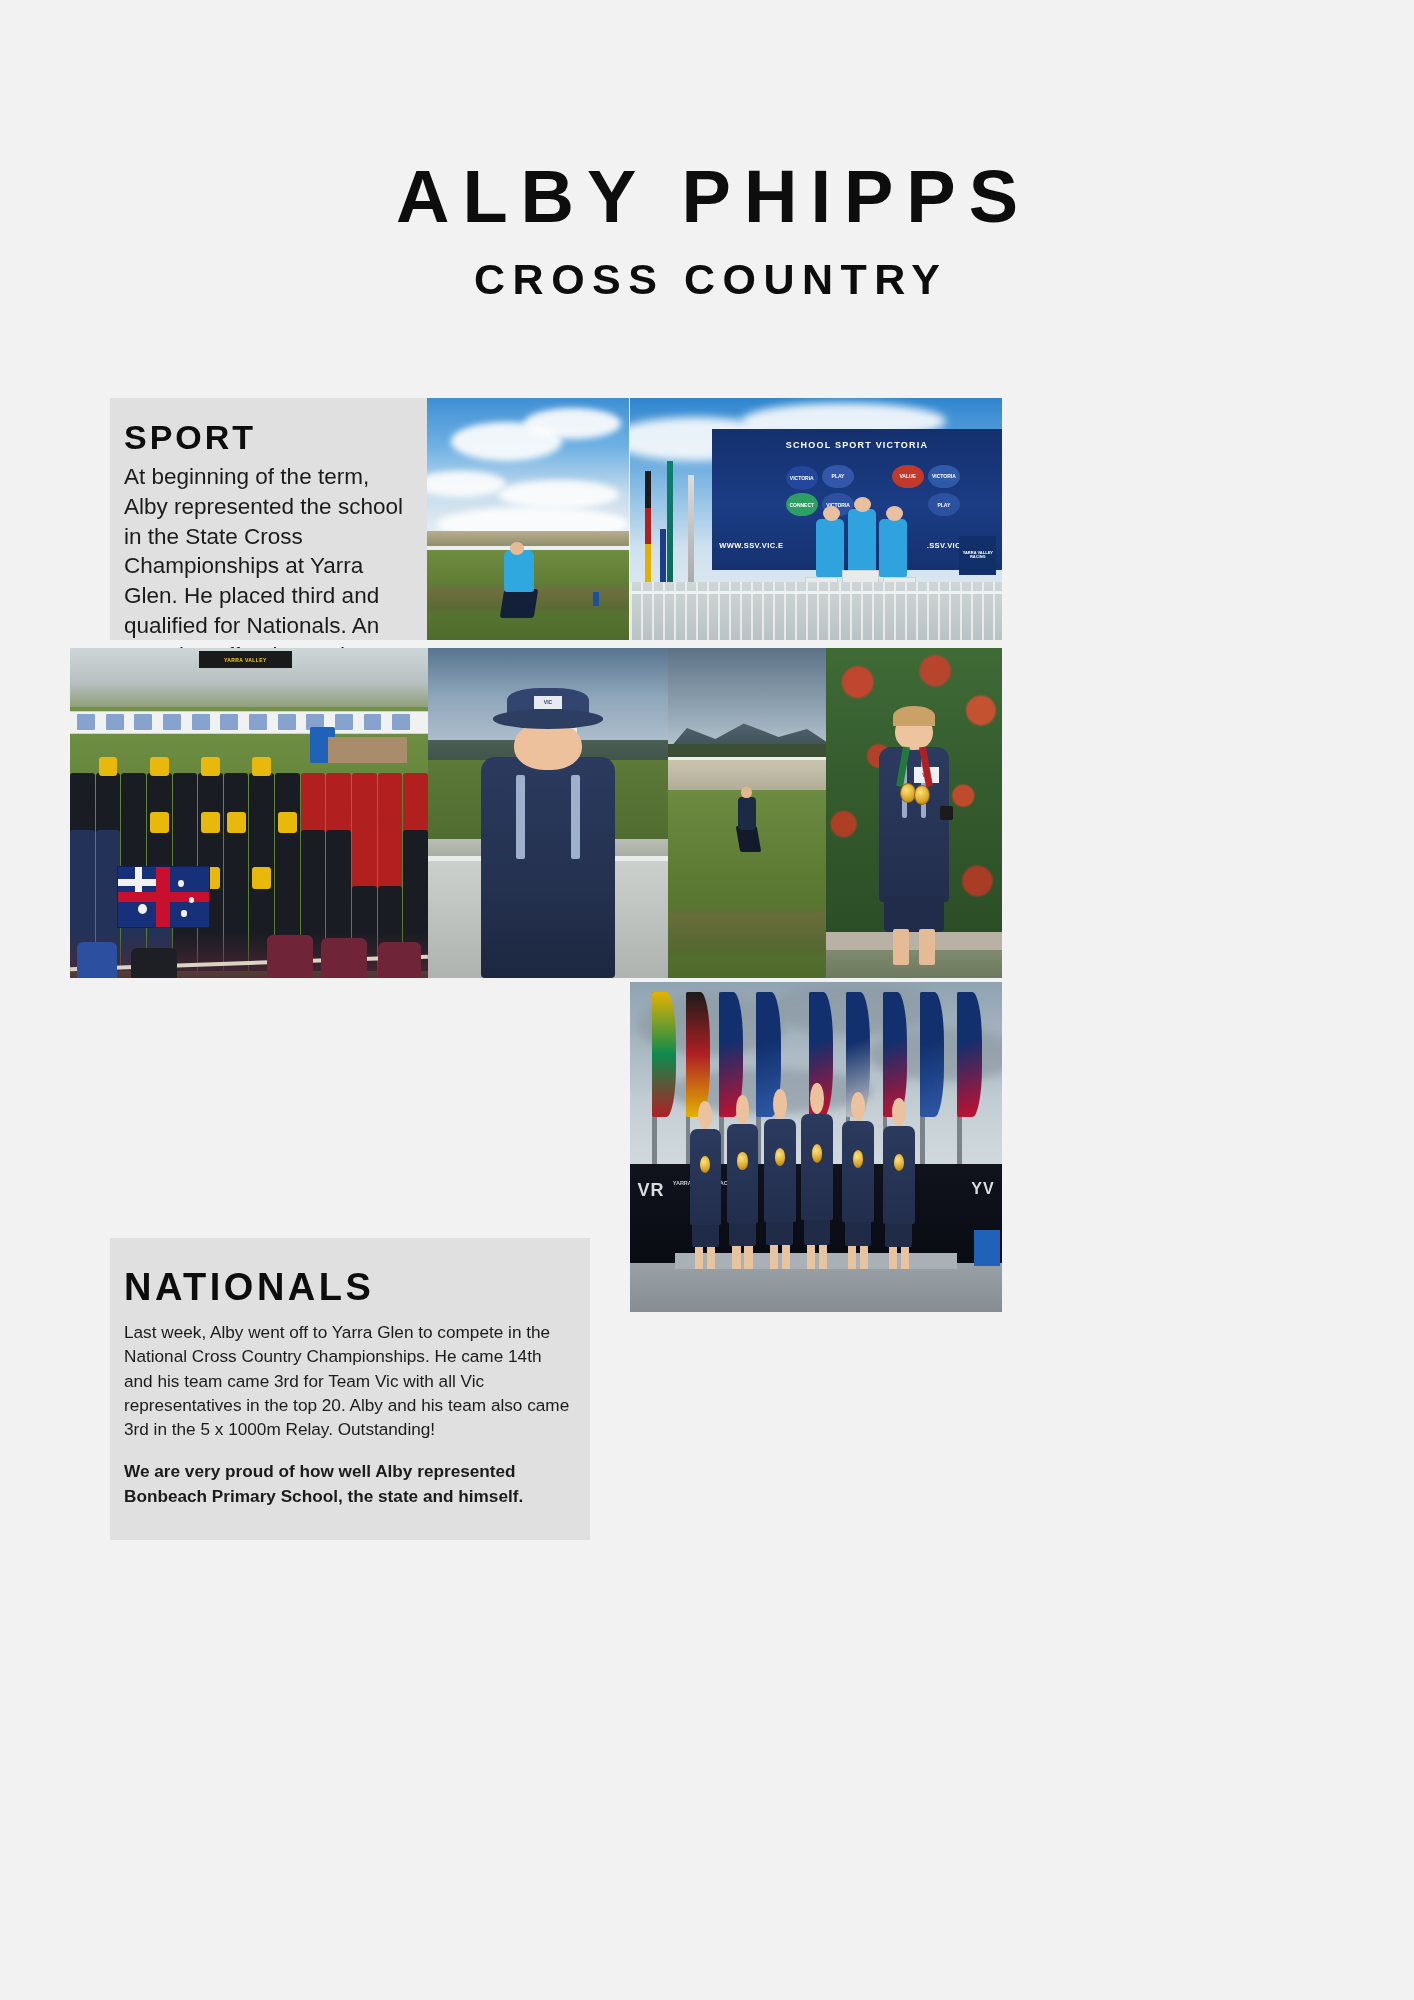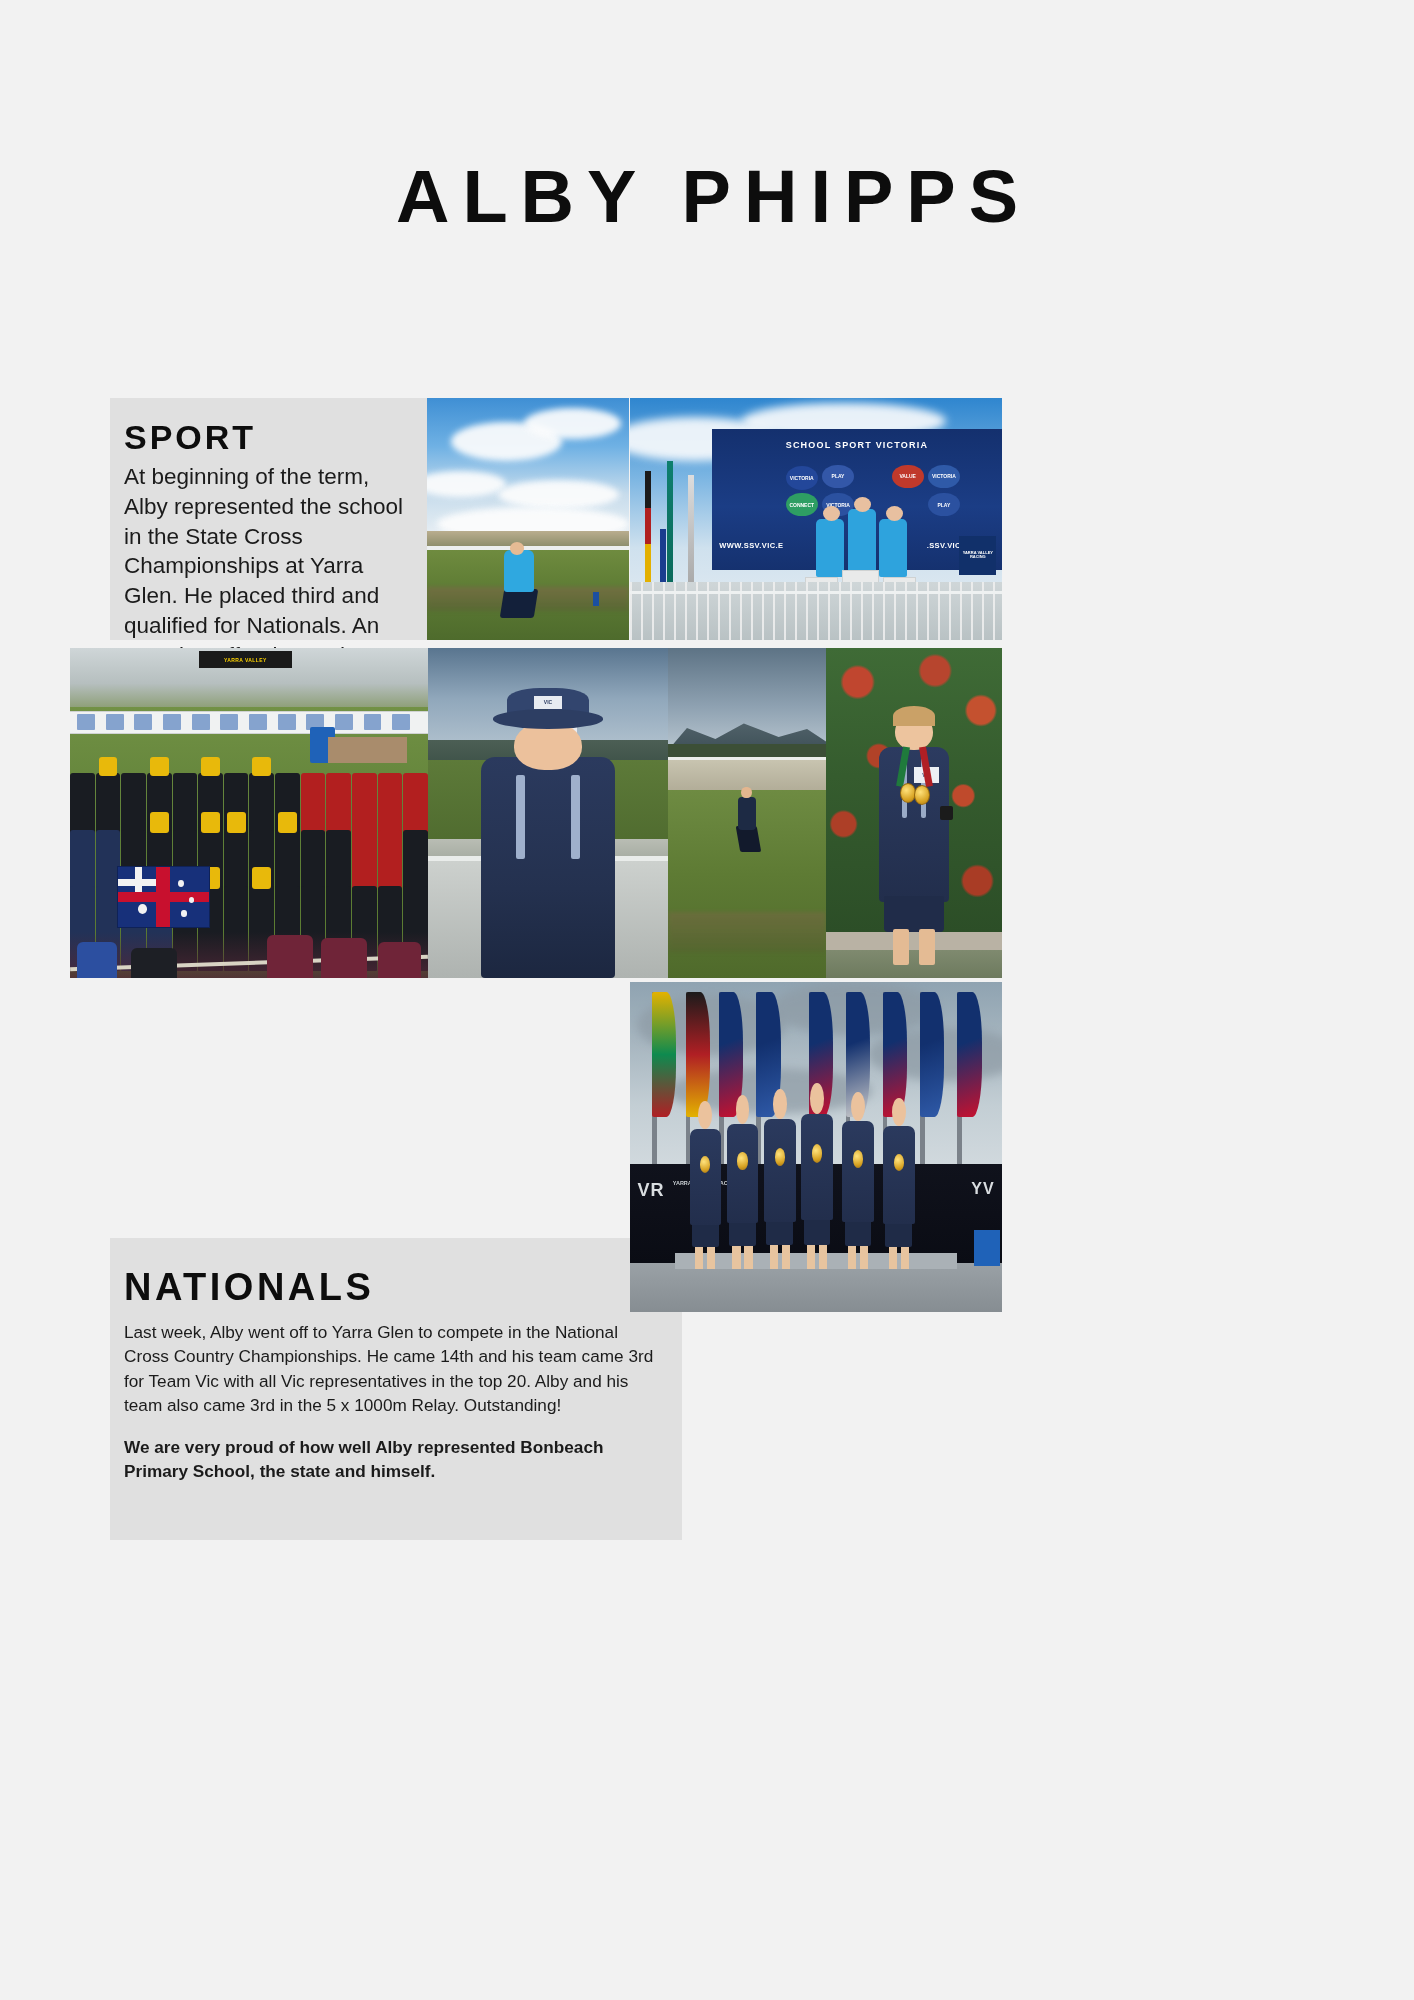--- a/index.html
+++ b/index.html
@@ -78,21 +78,21 @@
   #state-card .card-heading { font-size: 34px; line-height: 1.05; }
   #state-card .card-body {
     margin-top: 6px;
     font-size: 22.5px;
     line-height: 1.33;
   }
   #nat-block {
     position: absolute;
     left: 110px;
     top: 1238px;
-    width: 572px;
+    width: 480px;
     height: 302px;
     background: #e0e0e0;
     padding: 30px 18px 0 14px;
   }
   #nat-block .card-heading { font-size: 38px; line-height: 1.0; letter-spacing: 3.5px; }
   #nat-block .card-body {
     margin-top: 14px;
     font-size: 17.2px;
     line-height: 1.41;
   }
@@ -599,20 +599,21 @@
     background:#1f62b8;
   }
 </style>
 </head>
 <body>
 
 <div class="poster">
 
   <div class="header">
     <div class="title">ALBY PHIPPS</div>
+    <div class="subtitle">CROSS COUNTRY</div>
   </div>
 
   <div class="text-card" id="state-card">
     <div class="card-heading">SPORT</div>
     <div class="card-body">At beginning of the term, Alby represented the school in the State Cross Championships at Yarra Glen. He placed third and qualified for Nationals.  An amazing effort in tough conditions.</div>
   </div>
 
   <div class="photo" id="photo-runner">
     <div class="sky"></div>
     <div class="cloud c1"></div>

